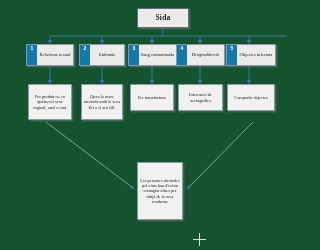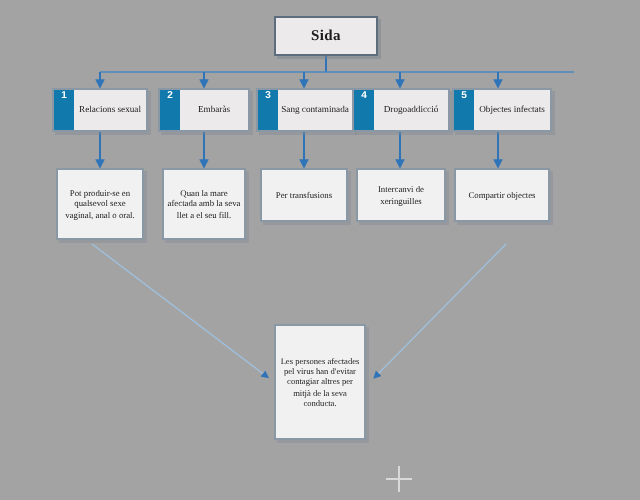--- a/index.html
+++ b/index.html
@@ -7,21 +7,21 @@
     padding: 0;
     background: #ffffff;
   }
   body {
     font-family: "Liberation Serif", "DejaVu Serif", serif;
   }
   #canvas {
     position: relative;
     width: 320px;
     height: 250px;
-    background: #a3a3a3;
+    background: #14532d;
     overflow: hidden;
   }
   #svg-layer {
     position: absolute;
     left: 0;
     top: 0;
     width: 320px;
     height: 250px;
   }
 

